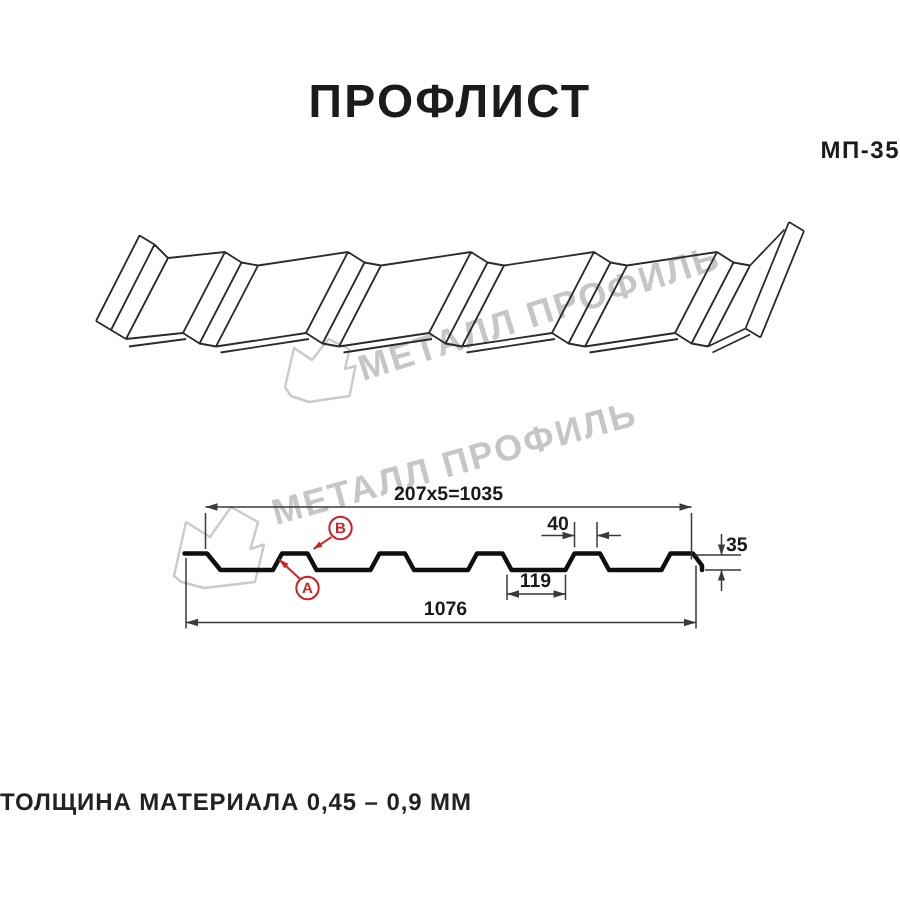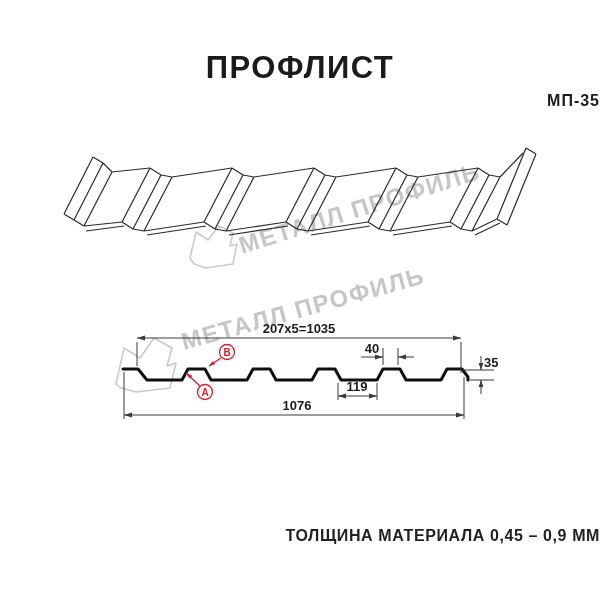--- a/index.html
+++ b/index.html
@@ -2,21 +2,21 @@
 <html><head>
 <meta charset="utf-8">
 <style>
   html,body{margin:0;padding:0;background:#ffffff;}
   body{width:600px;height:600px;position:relative;overflow:hidden;
        font-family:"Liberation Sans", sans-serif;}
   .page-title{position:absolute;top:50px;left:0;width:600px;text-align:center;
        font-size:31px;font-weight:800;letter-spacing:1.5px;color:#1b1b1b;}
   .model-label{position:absolute;top:92px;left:0;width:600px;text-align:right;
        font-size:16px;font-weight:700;letter-spacing:1px;color:#1b1b1b;}
-  .thickness-note{position:absolute;top:527px;left:0;width:600px;text-align:right;
+  .thickness-note{position:absolute;top:527px;left:0;width:600px;text-align:left;
        font-size:16px;font-weight:600;letter-spacing:0.6px;color:#222222;}
   svg{position:absolute;top:0;left:0;}
   .wm-text{font-size:24px;font-weight:700;letter-spacing:1.5px;fill:#c6c6c6;}
   .wm-shape{fill:none;stroke:#cacaca;stroke-width:1.6;stroke-linejoin:round;}
   .d3{fill:none;stroke:#2b2b2b;stroke-width:1.2;stroke-linejoin:round;}
   .profile{fill:none;stroke:#0f0f0f;stroke-width:3;stroke-linejoin:round;stroke-linecap:round;}
   .dim{fill:none;stroke:#3a3a3a;stroke-width:1;}
   .dimtxt{font-size:13px;font-weight:700;fill:#1a1a1a;}
   .arr{fill:#3a3a3a;stroke:none;}
   .red{stroke:#cf2128;fill:none;stroke-width:1.3;}

